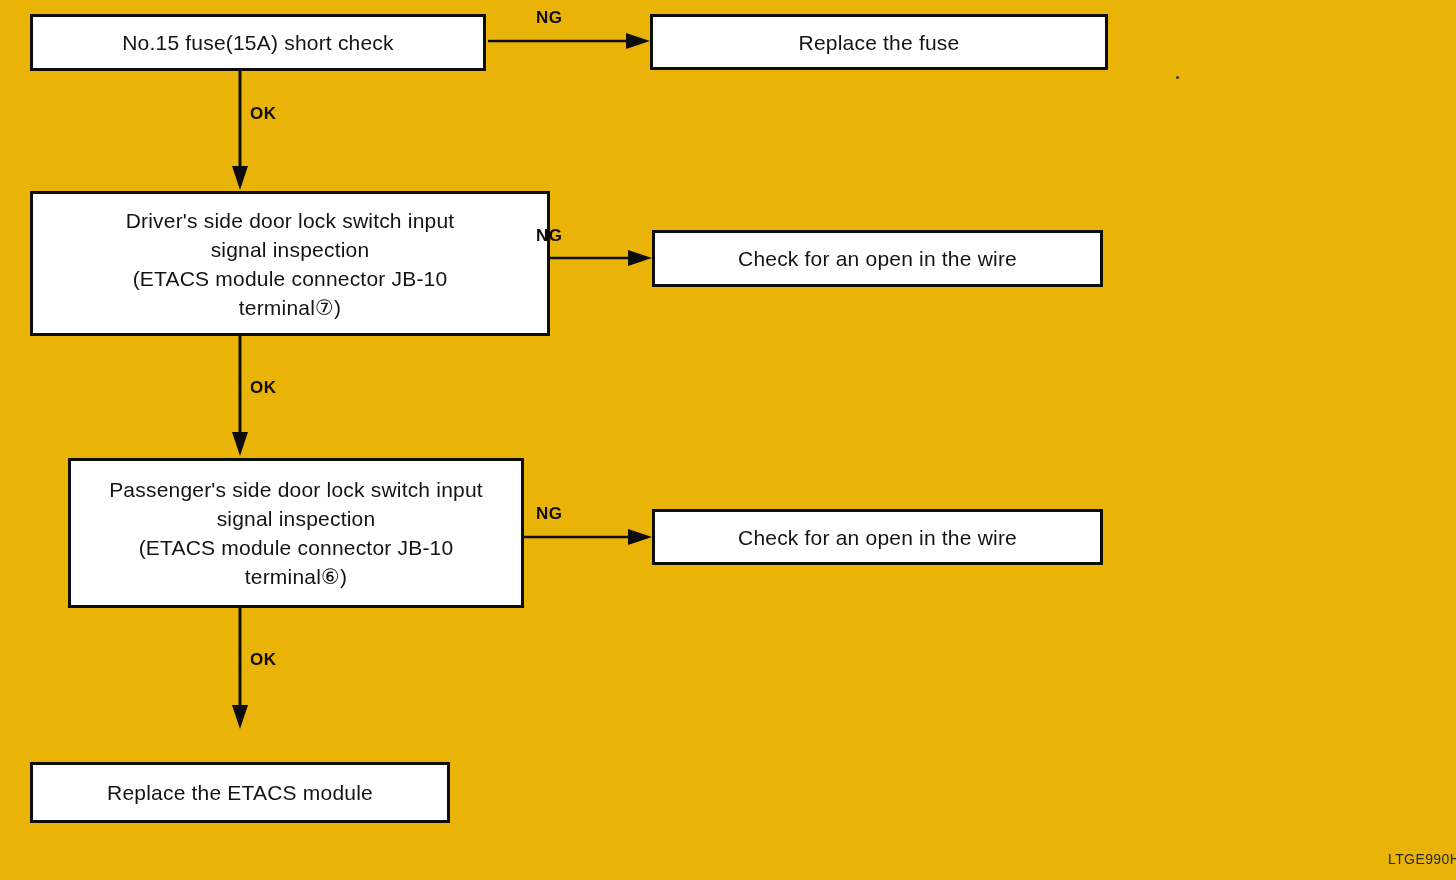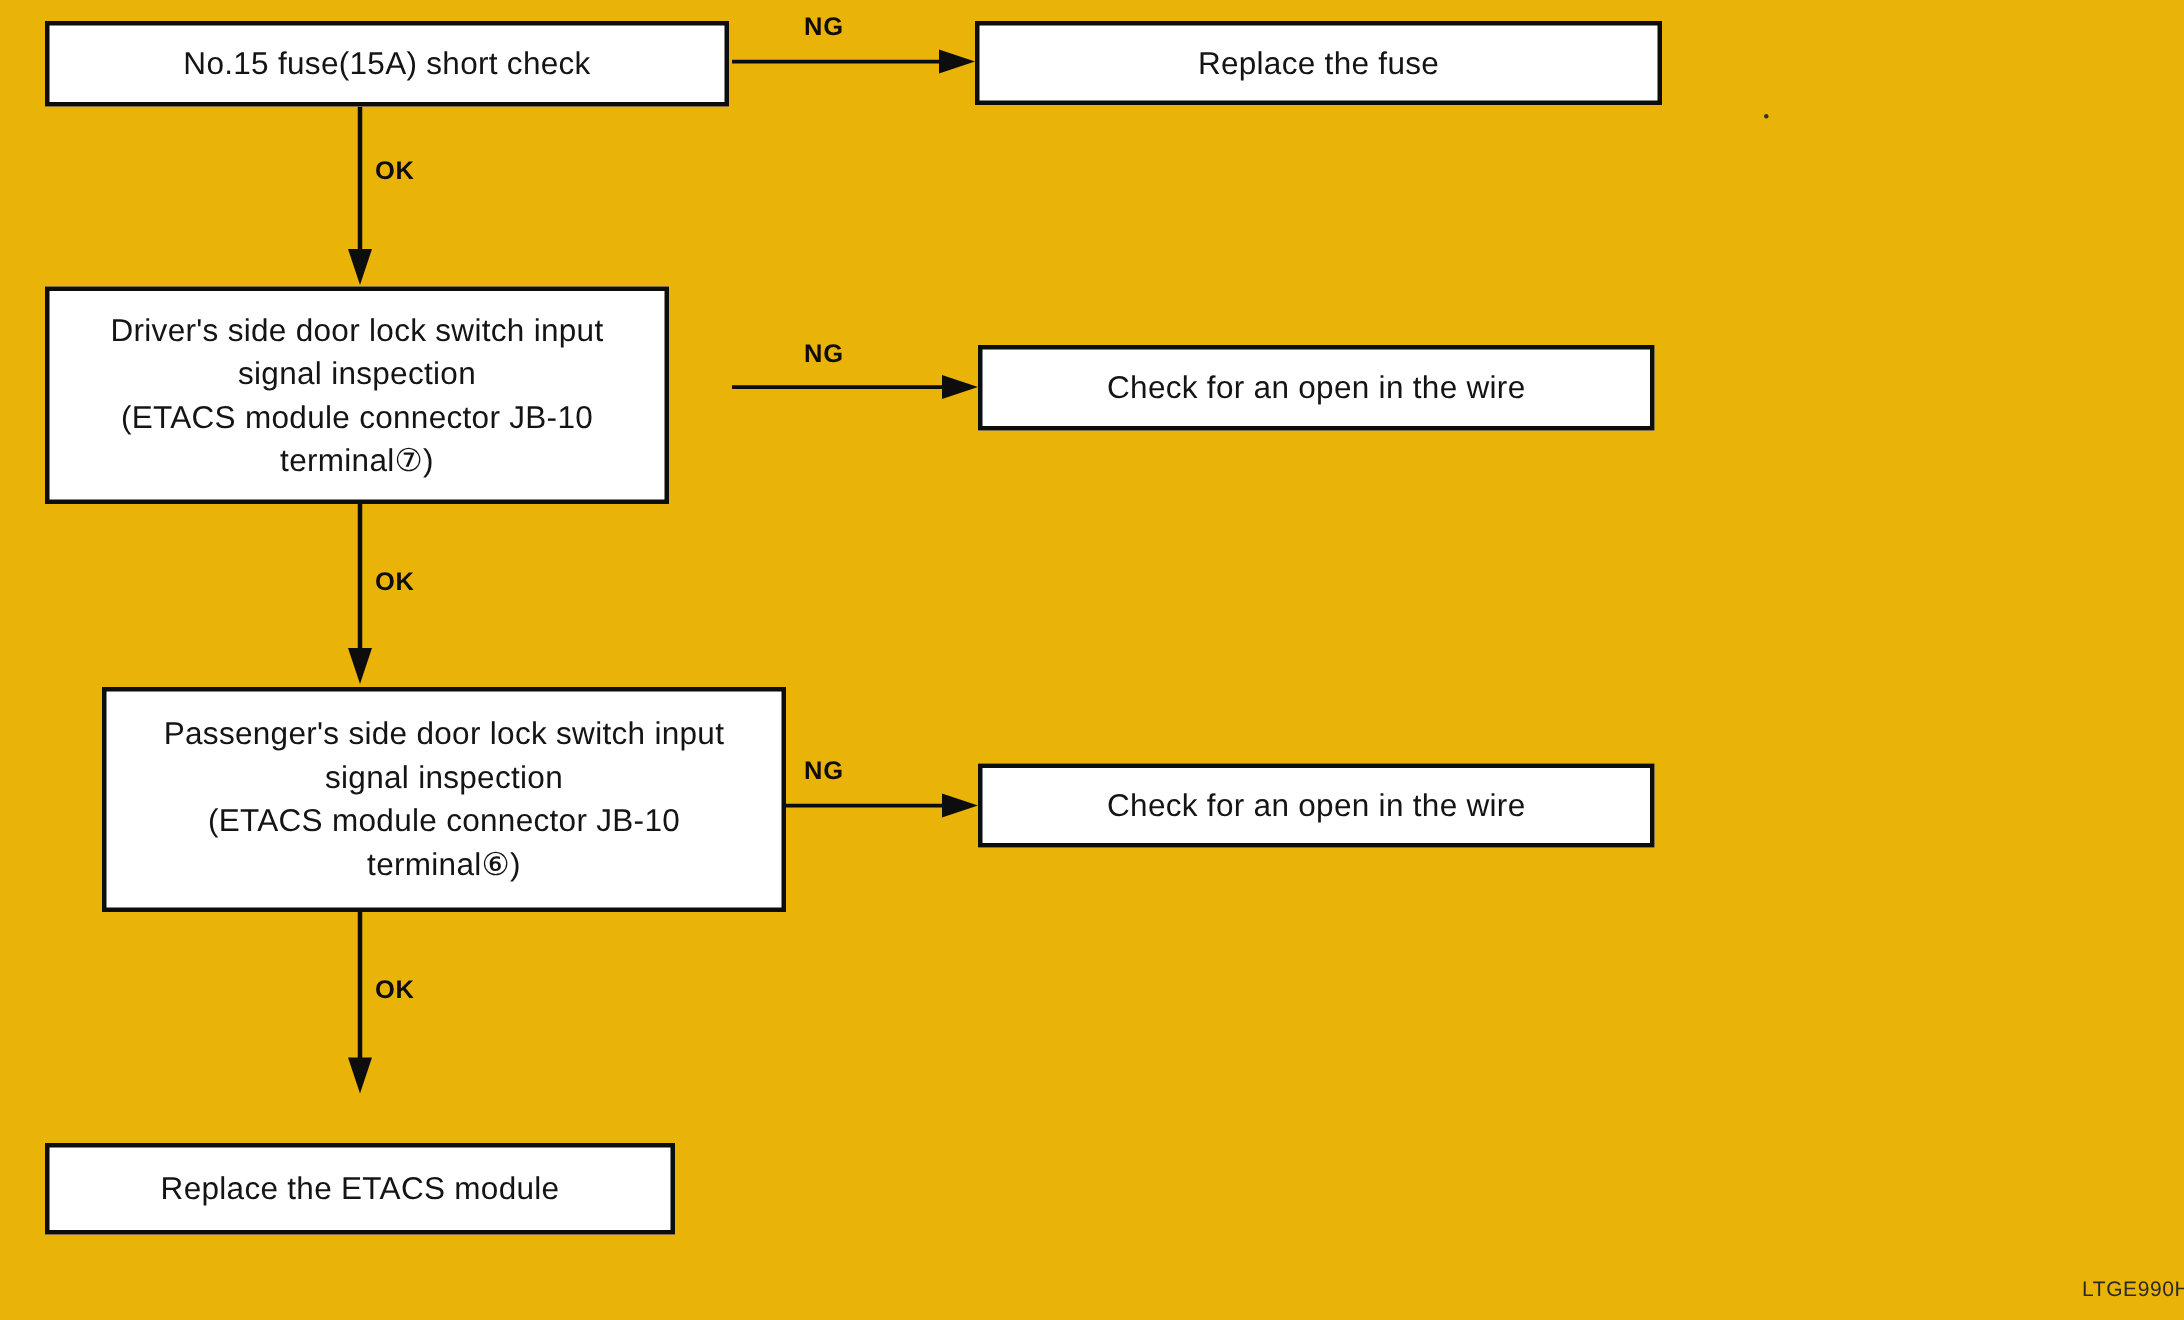--- a/index.html
+++ b/index.html
@@ -99,21 +99,21 @@
     <g stroke="#0d0d0d" fill="#0d0d0d">
       <line x1="240" y1="608" x2="240" y2="709" stroke-width="3"></line>
       <polygon points="240,729 232,705 248,705" stroke="none"></polygon>
     </g>
   </svg>
 
   <div class="box" style="left:30px; top:14px; width:456px; height:57px;">
     <div>No.15 fuse(15A) short check</div>
   </div>
 
-  <div class="box" style="left:30px; top:191px; width:416px; height:145px;">
+  <div class="box" style="left:30px; top:191px; width:520px; height:145px;">
     <div>Driver's side door lock switch input</div>
     <div>signal inspection</div>
     <div>(ETACS module connector JB-10</div>
     <div>terminal⑦)</div>
   </div>
 
   <div class="box" style="left:30px; top:458px; width:456px; height:150px;margin-left:38px;">
     <div>Passenger's side door lock switch input</div>
     <div>signal inspection</div>
     <div>(ETACS module connector JB-10</div>

